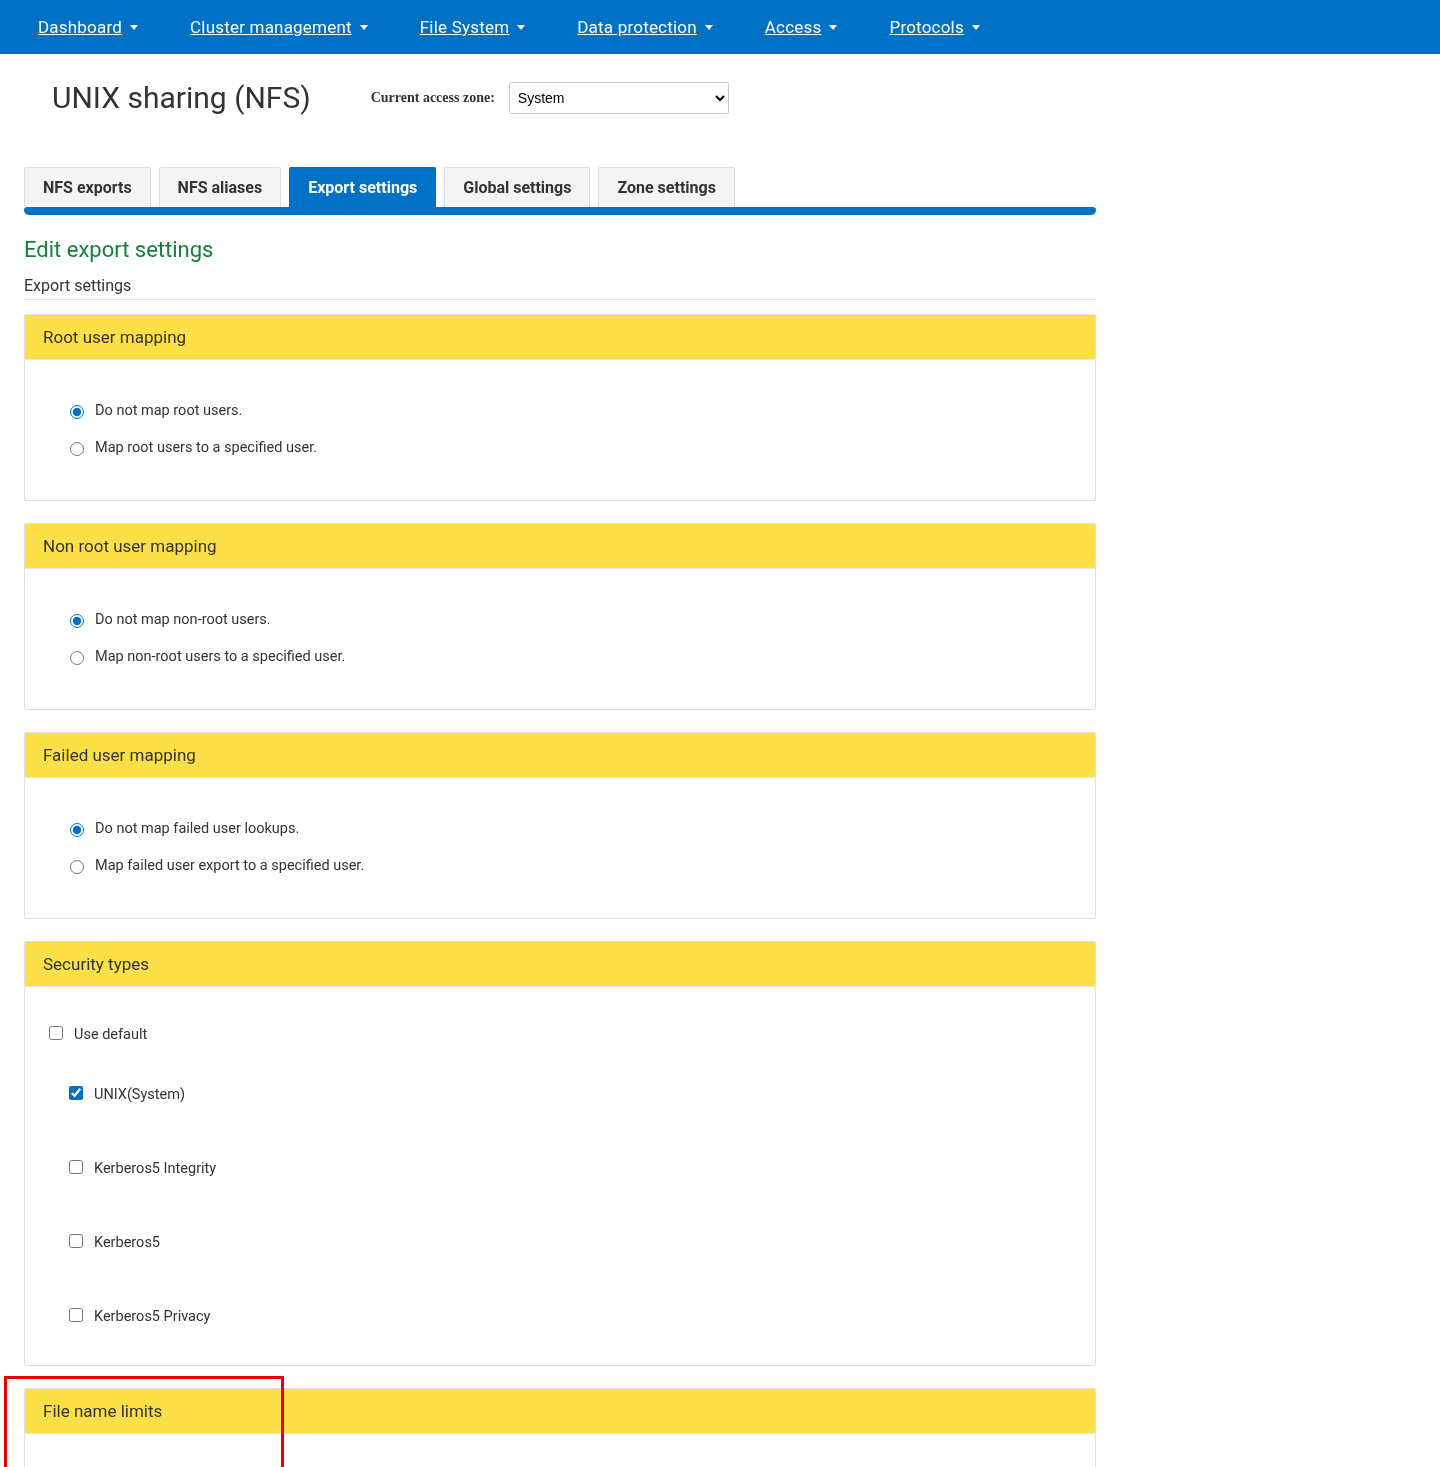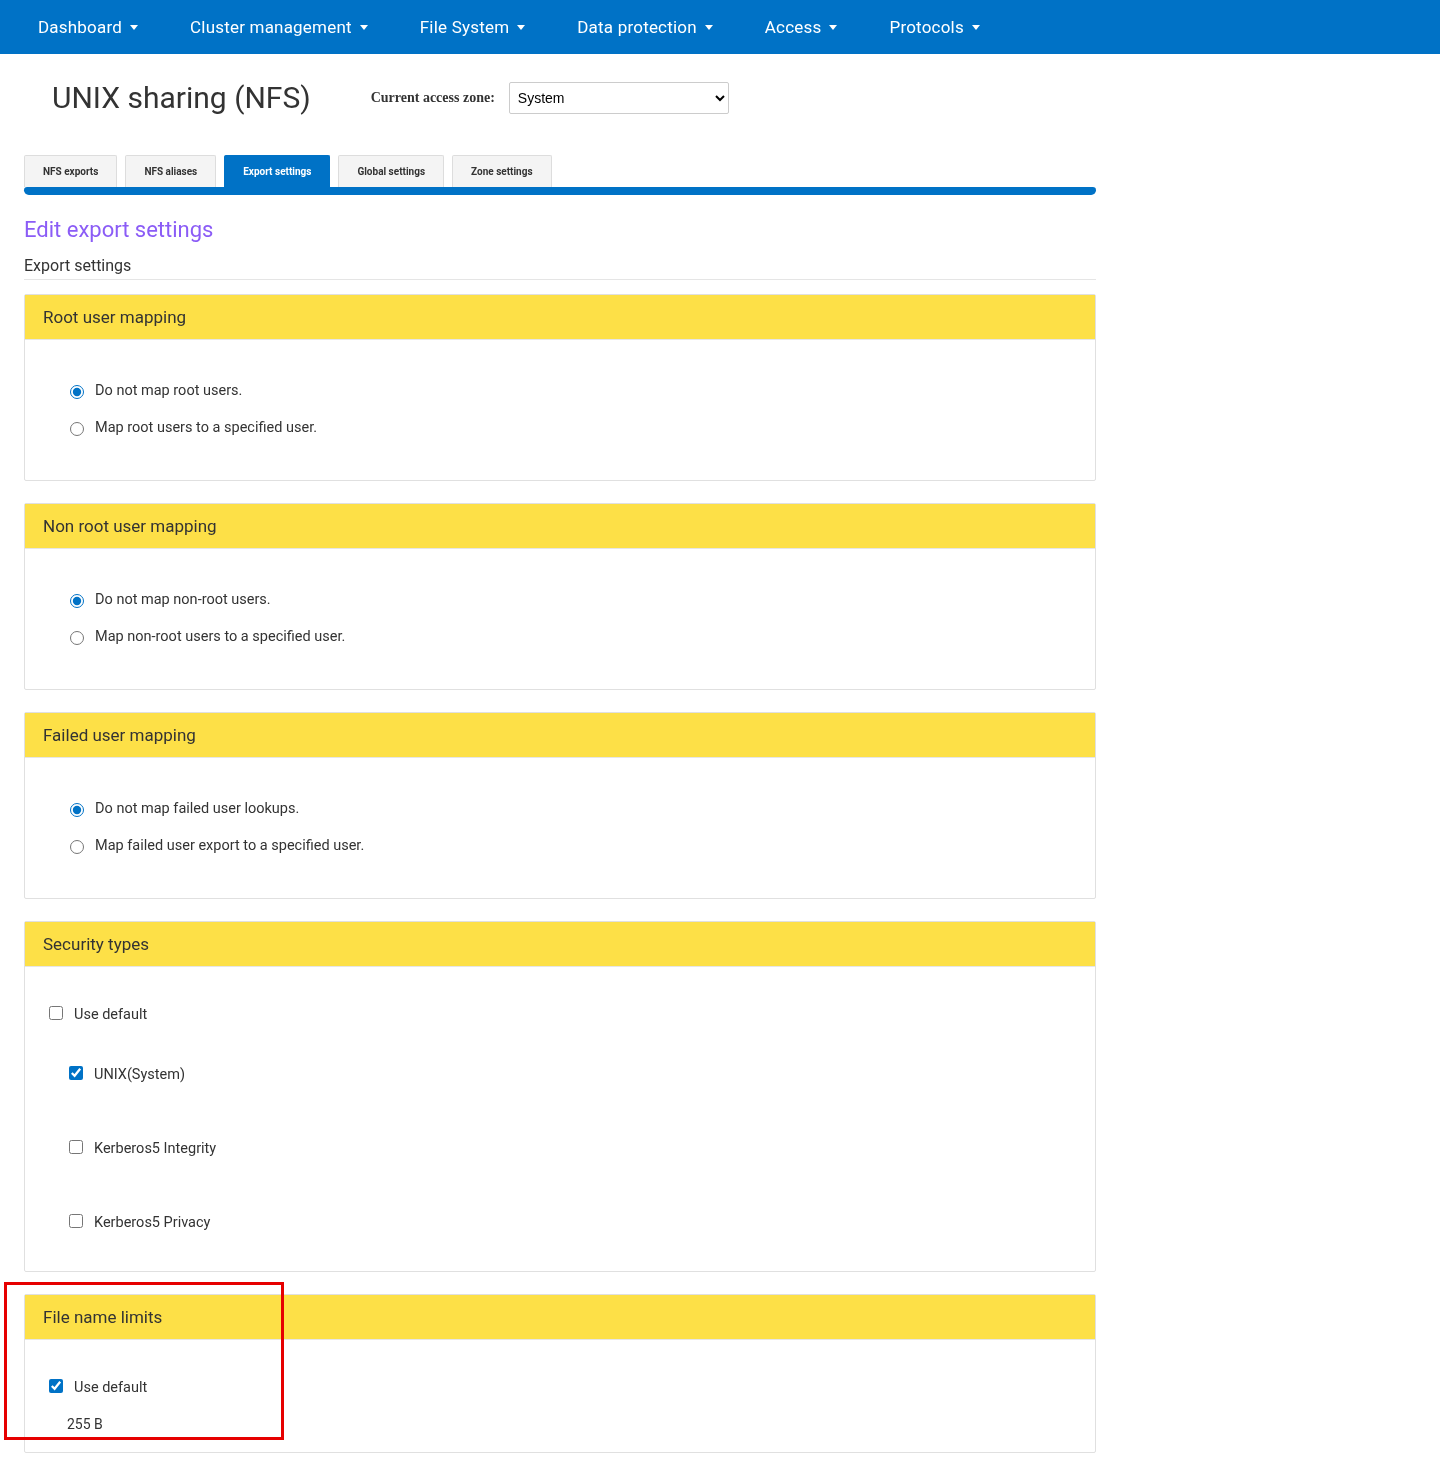--- a/index.html
+++ b/index.html
@@ -13,20 +13,21 @@
   }
   
   .topnav {
     background: #0072c6;
     color: #fff;
     height: 54px;
     display: flex;
     align-items: center;
     padding: 0 12px;
     font-size: 17px;
+    text-decoration: underline;
   }
   .topnav .nav-item {
     display: inline-flex;
     align-items: center;
     padding: 0 26px;
     height: 100%;
     cursor: pointer;
     gap: 8px;
     letter-spacing: 0.2px;
   }
@@ -77,42 +78,43 @@
     display: flex;
     gap: 8px;
     margin-top: 40px;
   }
   .tab {
     background: #f4f4f4;
     border: 1px solid #ddd;
     border-bottom: none;
     padding: 10px 18px;
     font-weight: 700;
-    font-size: 10px;
+    font-size: 16px;
     color: #333;
     cursor: pointer;
     border-radius: 2px 2px 0 0;
+    margin-top: 12px;
   }
   .tab.active {
     background: #0072c6;
     border-color: #0072c6;
     color: #fff;
   }
   .tab-underline {
     height: 8px;
     background: #0072c6;
     border-radius: 4px 4px 6px 6px;
     margin-top: 0;
   }
   
   .section-title {
     font-size: 22px;
     font-weight: 400;
     margin: 22px 0 10px 0;
-    color: #8b5cf6;
+    color: #15803d;
   }
   .subsection-title {
     font-size: 16px;
     font-weight: 400;
     margin: 14px 0 0 0;
     color: #333;
   }
   hr.thin {
     border: none;
     border-top: 1px solid #e5e5e5;
@@ -283,20 +285,24 @@
         <label class="check-row">
           <input type="checkbox" checked="" style="">
           <span>UNIX(System)</span>
         </label>
         <label class="check-row">
           <input type="checkbox" style="">
           <span>Kerberos5 Integrity</span>
         </label>
         <label class="check-row">
           <input type="checkbox" style="">
+          <span>Kerberos5</span>
+        </label>
+        <label class="check-row">
+          <input type="checkbox" style="">
           <span>Kerberos5 Privacy</span>
         </label>
       </div>
     </div>
   </div>
 
   <div class="highlight-wrap">
     <div class="panel">
       <div class="panel-header">File name limits</div>
       <div class="panel-body tight">

